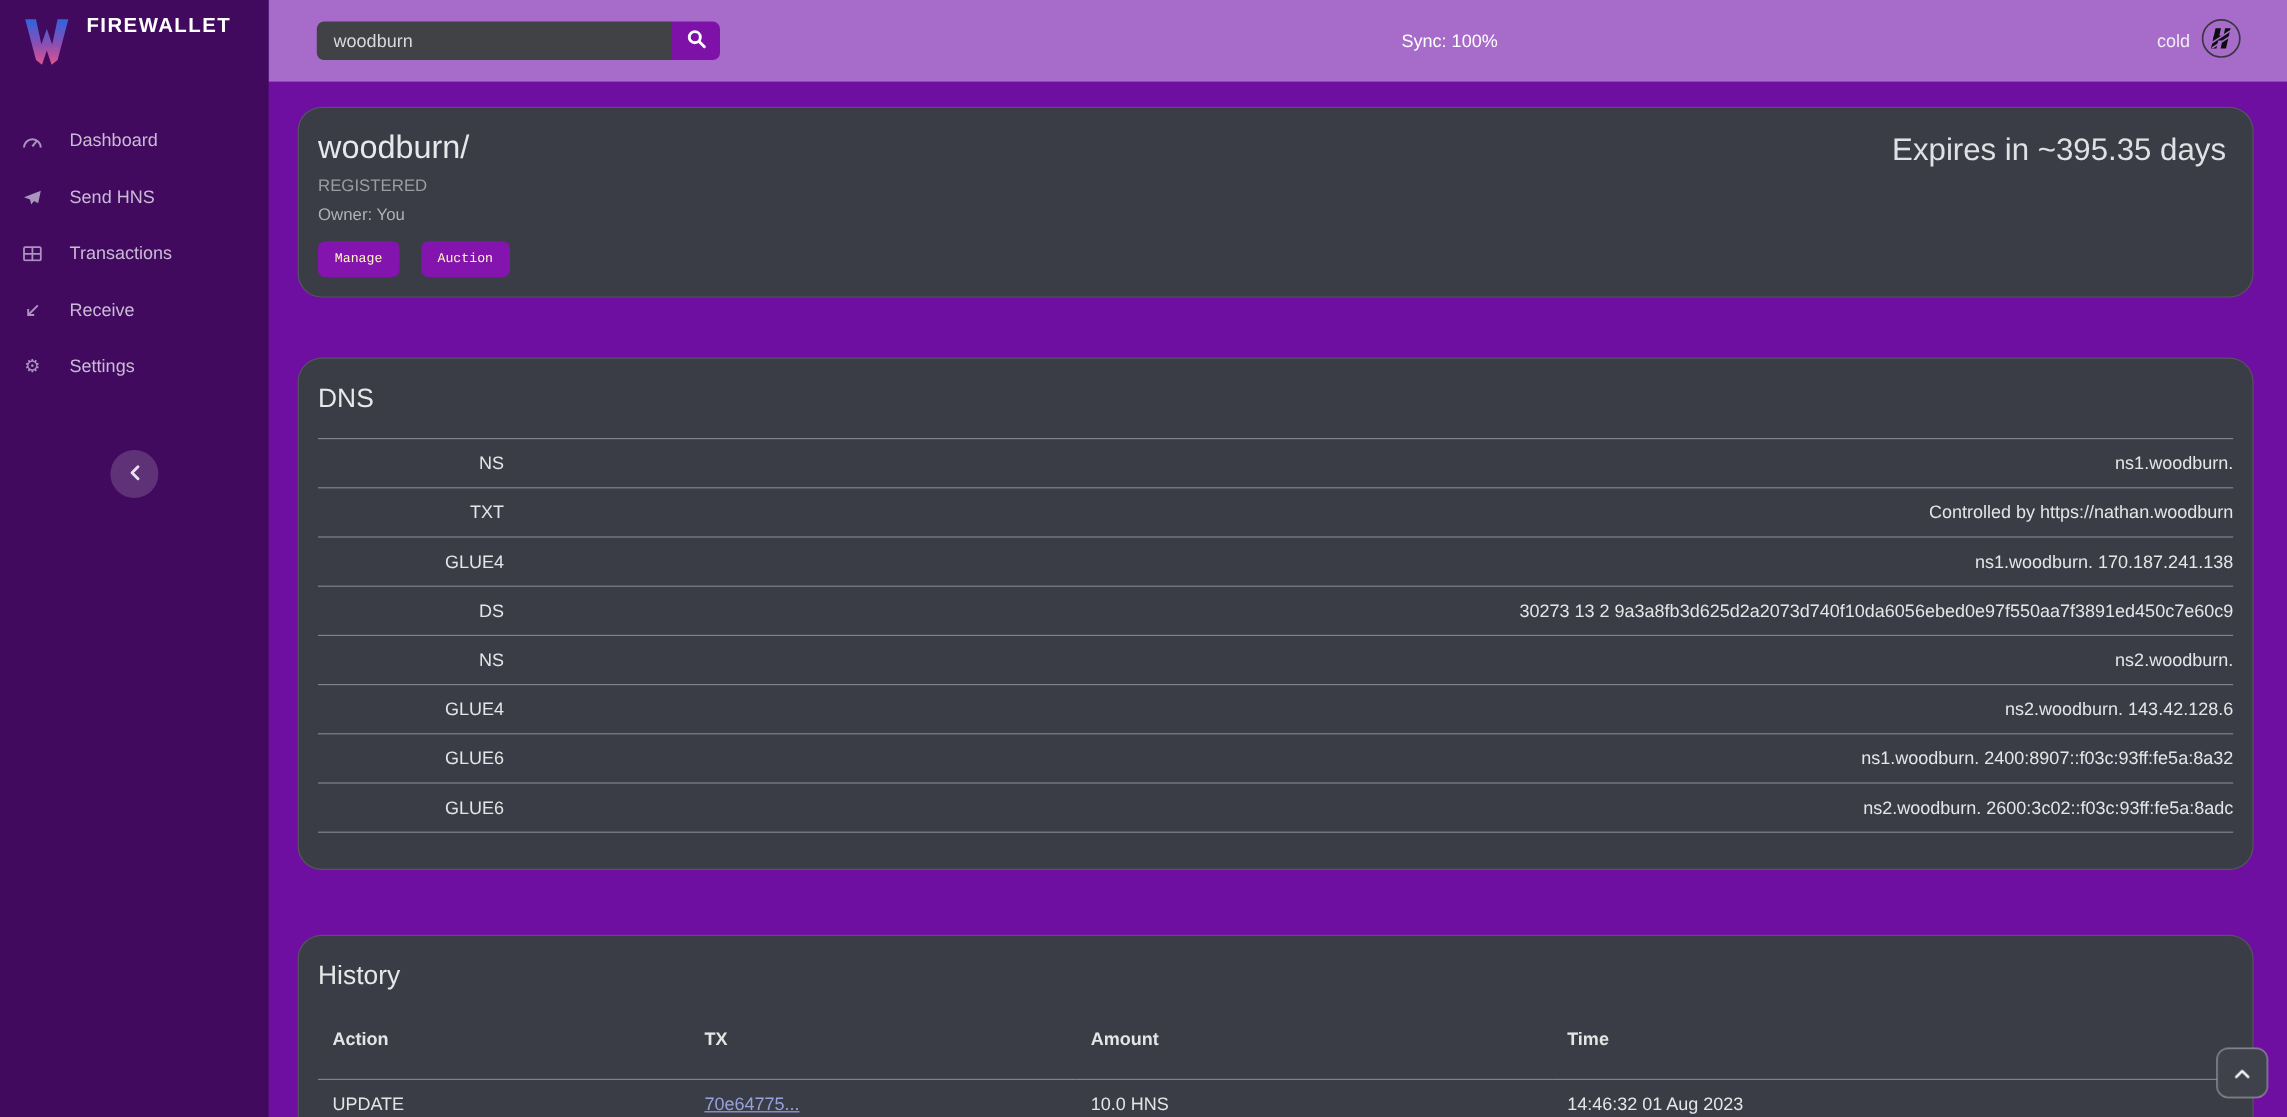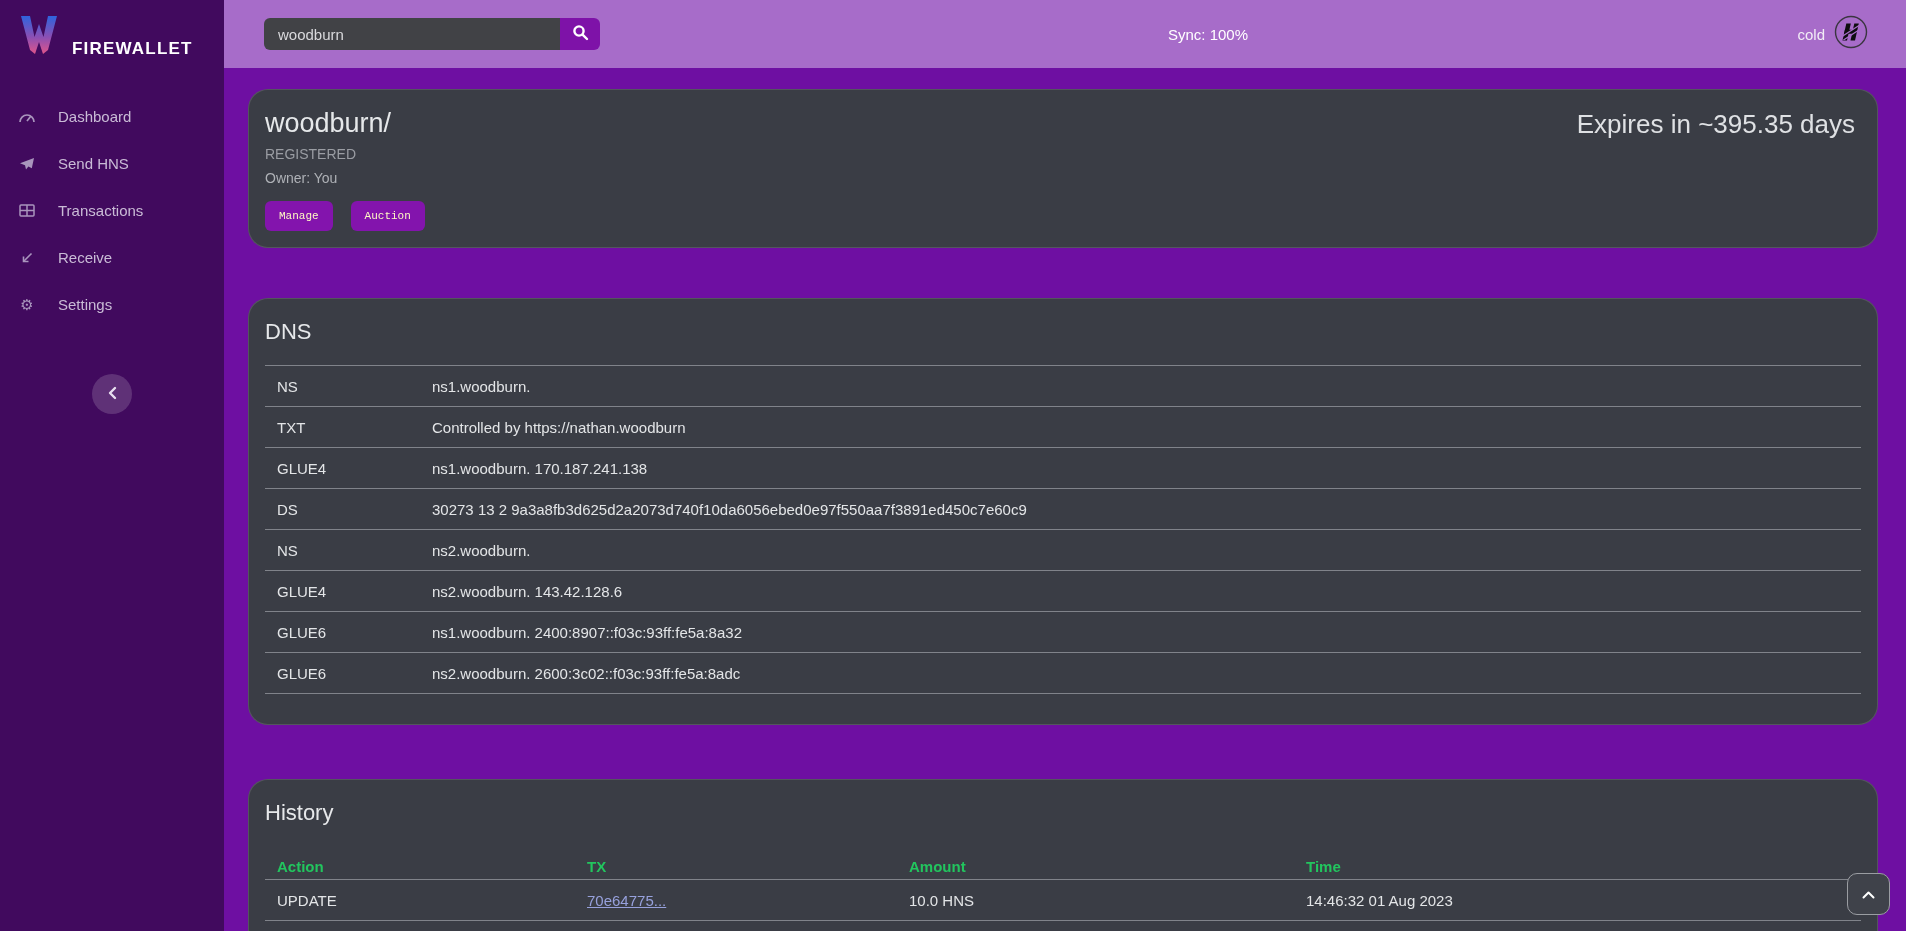--- a/index.html
+++ b/index.html
@@ -3,21 +3,21 @@
 <meta charset="utf-8">
 <style>
   * { margin:0; padding:0; box-sizing:border-box; }
   html,body { width:1906px; height:931px; overflow:hidden; }
   body { font-family:"Liberation Sans","DejaVu Sans",sans-serif; background:#6e0fa2; }
 
   .layout { display:flex; width:1906px; height:931px; }
 
   
   .sidebar { width:224px; min-width:224px; background:#410a5e; display:flex; flex-direction:column; }
-  .brand { display:flex; align-items:flex-end; gap:12px; padding:12px 14px 14px 18px; }
+  .brand { display:flex; align-items:flex-start; gap:12px; padding:12px 14px 14px 18px; }
   .brand-name { color:#ffffff; font-size:17px; font-weight:bold; letter-spacing:1.2px; }
   .nav { margin-top:20px; display:flex; flex-direction:column; }
   .nav-item { display:flex; align-items:center; gap:22px; padding:15px 18px; color:#c9bbd6; font-size:15px; cursor:pointer; }
   .nav-item .ic { width:18px; display:flex; justify-content:center; color:#a995bd; }
   .gear-glyph { font-size:15px; line-height:1; color:#a995bd; }
   .collapse-btn { width:40px; height:40px; border-radius:50%; background:rgba(255,255,255,.16); border:none;
                   align-self:center; margin-top:46px; display:flex; align-items:center; justify-content:center; cursor:pointer; }
 
   
   .main { flex:1; display:flex; flex-direction:column; position:relative; }
@@ -43,27 +43,27 @@
   .name-owner { font-size:14px; color:#aeb1b6; margin-top:8px; }
   .name-actions { margin-top:15px; display:flex; gap:18px; }
   .btn-purple { background:#8314ad; color:#fef9c3; border:none; border-radius:6px;
                 font-size:11px; font-family:Liberation Mono, monospace; padding:9px 14px; cursor:pointer; }
   .expires { position:absolute; top:19px; right:22px; font-size:26px; color:#dfe1e4; }
 
   .section-title { font-size:22px; font-weight:400; color:#e6e8ea; margin:8px 0 20px 0; }
 
   .dns-card { margin-bottom:54px; padding-bottom:30px; }
   .kv-table { width:100%; border-collapse:collapse; }
-  .kv-table td { border-top:1px solid #80838a; height:41px; font-size:15px; color:#e3e5e7; padding-left:12px; }
+  .kv-table td { border-top:1px solid #80838a; height:41px; font-size:15px; color:#e3e5e7; padding-left:12px;text-align:right; }
   .kv-table tr:last-child td { border-bottom:1px solid #80838a; }
   .kv-type { width:155px; }
 
   .history-card { min-height:240px; }
   .hist-table { width:100%; border-collapse:collapse; }
-  .hist-table th { text-align:left; font-size:15px; font-weight:bold; color:#22c55e; padding:12px 0 4px 12px; }
+  .hist-table th { text-align:left; font-size:15px; font-weight:bold; color:#e5e5e5; padding:12px 0 24px 12px; }
   .hist-table td { border-top:1px solid #80838a; height:41px; font-size:15px; color:#e3e5e7; padding-left:12px; }
   .col-action { width:310px; } .col-tx { width:322px; } .col-amount { width:397px; }
   a.tx-link { color:#97a1dc; text-decoration:underline; cursor:pointer; }
 
   .scrolltop-btn { position:fixed; right:16px; bottom:16px; width:43px; height:42px;
                    background:#3f424a; border:1px solid #9a9da2; border-radius:10px;
                    display:flex; align-items:center; justify-content:center; cursor:pointer; }
 </style>
 </head>
 <body>

